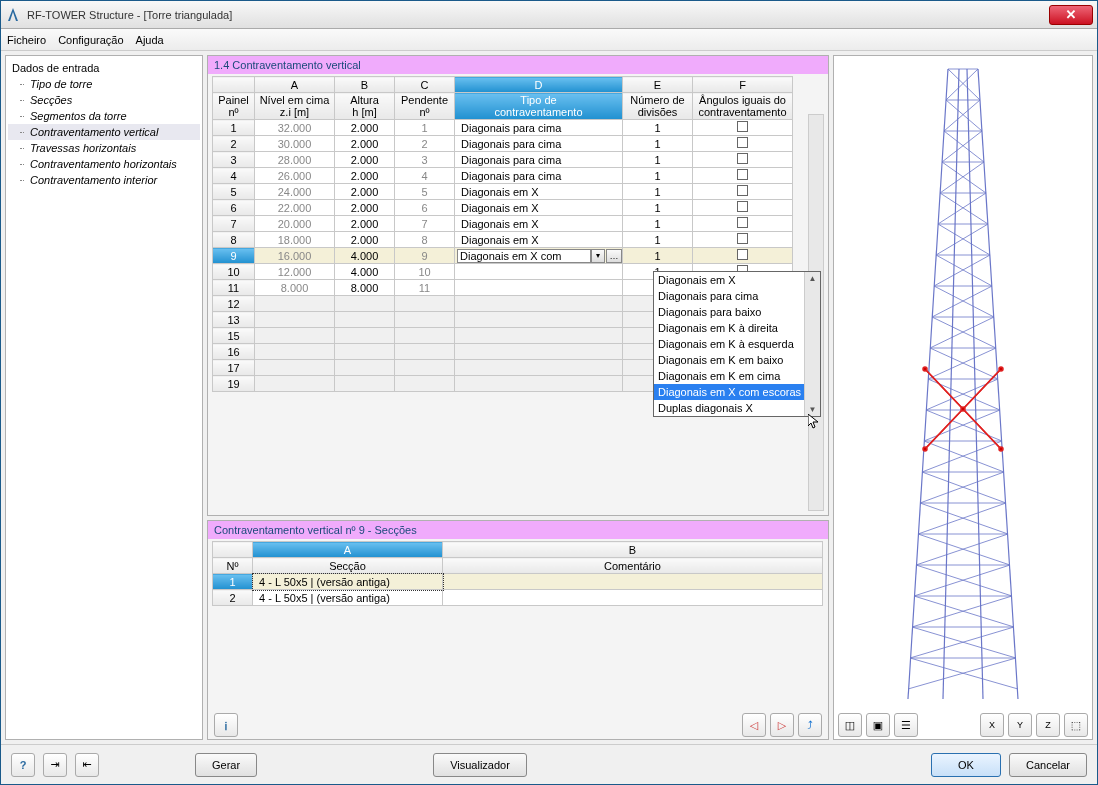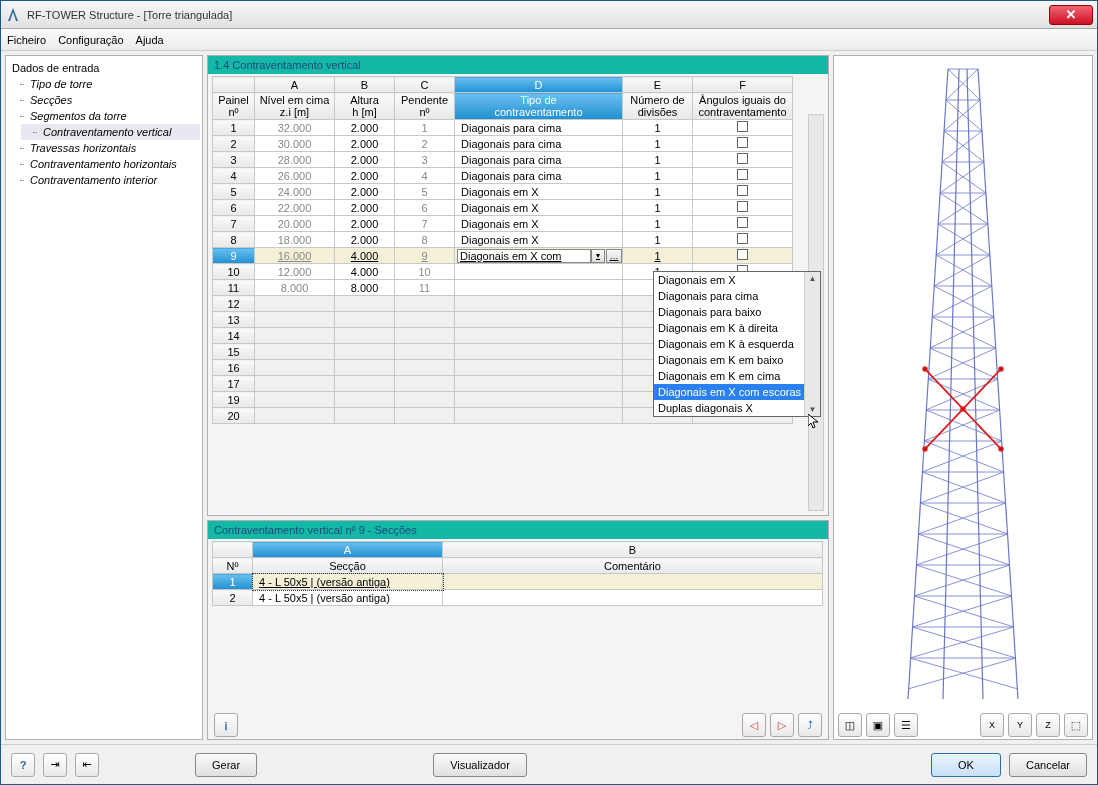--- a/index.html
+++ b/index.html
@@ -14,39 +14,39 @@
 
 .menubar { height: 22px; background: linear-gradient(to bottom, #fafafa, #ececec); border-bottom: 1px solid #ccc; display: flex; align-items: center; padding: 0 6px; gap: 12px; }
 .menubar span { cursor: default; }
 
 .main-area { flex: 1; display: flex; padding: 4px; gap: 4px; overflow: hidden; }
 
 .sidebar { width: 198px; border: 1px solid #b0b0b0; background: #fff; padding: 4px 2px; }
 .sidebar-title { padding: 2px 4px; font-weight: normal; color: #000; }
 .sidebar-item { padding: 2px 4px 2px 22px; cursor: default; position: relative; font-style: italic; }
 .sidebar-item::before { content: ''; position: absolute; left: 12px; top: 50%; width: 4px; height: 1px; border-top: 1px dotted #888; }
-.sidebar-item.selected { background: #e8e8f0; margin-left: 13px; }
+.sidebar-item.selected { background: #e8e8f0; }
 
 .center { flex: 1; display: flex; flex-direction: column; gap: 4px; overflow: hidden; }
 .panel { border: 1px solid #b0b0b0; background: #f4f4f4; display: flex; flex-direction: column; }
-.panel-title { padding: 3px 6px; color: #1a4a7a; background: #14b8a6; }
+.panel-title { padding: 3px 6px; color: #1a4a7a; background: #f0abfc; }
 .top-panel { flex: 1; min-height: 0; }
 .bottom-panel { height: 220px; }
 
 .grid-wrap { flex: 1; overflow: hidden; padding: 2px 4px; position: relative; }
 .grid { border-collapse: collapse; background: #fff; table-layout: fixed; }
 .grid th, .grid td { border: 1px solid #c8c8c8; padding: 1px 4px; height: 16px; text-align: center; font-weight: normal; }
 .grid th.colhdr { background: linear-gradient(to bottom, #fafafa, #e8e8e8); }
 .grid th.colhdr.sel { background: linear-gradient(to bottom, #6ac0f0, #2090d0); color: #fff; }
 .grid th.rowhdr { background: linear-gradient(to bottom, #fafafa, #e8e8e8); width: 40px; }
 .grid th.rowhdr.sel { background: linear-gradient(to bottom, #6ac0f0, #2090d0); color: #fff; }
 .grid td { background: #fff; }
 .grid td.gray { color: #888; }
 .grid td.left { text-align: left; padding-left: 6px; }
-.grid tr.selrow td { background: #f4f0d8; text-decoration: underline; }
+.grid tr.selrow td { background: #f4f0d8; }
 .grid tr.selrow th.rowhdr { background: linear-gradient(to bottom, #6ac0f0, #2090d0); color: #fff; }
 .grid td.empty { background: #f0f0f0; }
 .checkbox { display: inline-block; width: 11px; height: 11px; border: 1px solid #666; background: #fff; }
 
 .dropdown-cell { position: relative; text-align: left; padding-left: 2px; display: flex; align-items: center; }
 .dropdown-cell .ddtext { flex: 1; border: 1px solid #888; padding: 0 2px; background: #fff; height: 14px; overflow: hidden; }
 .dropdown-cell .ddarrow { width: 14px; height: 14px; background: linear-gradient(to bottom,#fafafa,#ddd); border: 1px solid #888; display: flex; align-items: center; justify-content: center; font-size: 8px;}
 .dropdown-cell .ddmore { width: 16px; height: 14px; background: linear-gradient(to bottom,#fafafa,#ddd); border: 1px solid #888; margin-left: 1px; display: flex; align-items: center; justify-content: center; font-size: 9px;}
 
 .dropdown-list { position: absolute; left: 445px; top: 197px; width: 168px; background: #fff; border: 1px solid #666; z-index: 10; }
@@ -260,29 +260,20 @@
                 <tr>
                   <th class="rowhdr">13</th>
                   <td class="empty"></td>
                   <td class="empty"></td>
                   <td class="empty"></td>
                   <td class="empty"></td>
                   <td class="empty"></td>
                   <td class="empty"></td>
                 </tr>
                 <tr>
-                  <th class="rowhdr">14</th>
-                  <td class="empty"></td>
-                  <td class="empty"></td>
-                  <td class="empty"></td>
-                  <td class="empty"></td>
-                  <td class="empty"></td>
-                  <td class="empty"></td>
-                </tr>
-                <tr>
                   <th class="rowhdr">15</th>
                   <td class="empty"></td>
                   <td class="empty"></td>
                   <td class="empty"></td>
                   <td class="empty"></td>
                   <td class="empty"></td>
                   <td class="empty"></td>
                 </tr>
                 <tr>
                   <th class="rowhdr">16</th>
@@ -297,29 +288,20 @@
                   <th class="rowhdr">17</th>
                   <td class="empty"></td>
                   <td class="empty"></td>
                   <td class="empty"></td>
                   <td class="empty"></td>
                   <td class="empty"></td>
                   <td class="empty"></td>
                 </tr>
                 <tr>
                   <th class="rowhdr">19</th>
-                  <td class="empty"></td>
-                  <td class="empty"></td>
-                  <td class="empty"></td>
-                  <td class="empty"></td>
-                  <td class="empty"></td>
-                  <td class="empty"></td>
-                </tr>
-                <tr>
-                  <th class="rowhdr">20</th>
                   <td class="empty"></td>
                   <td class="empty"></td>
                   <td class="empty"></td>
                   <td class="empty"></td>
                   <td class="empty"></td>
                   <td class="empty"></td>
                 </tr>
               </tbody>
             </table>
           <div class="dropdown-list" id="dropdown-list">

